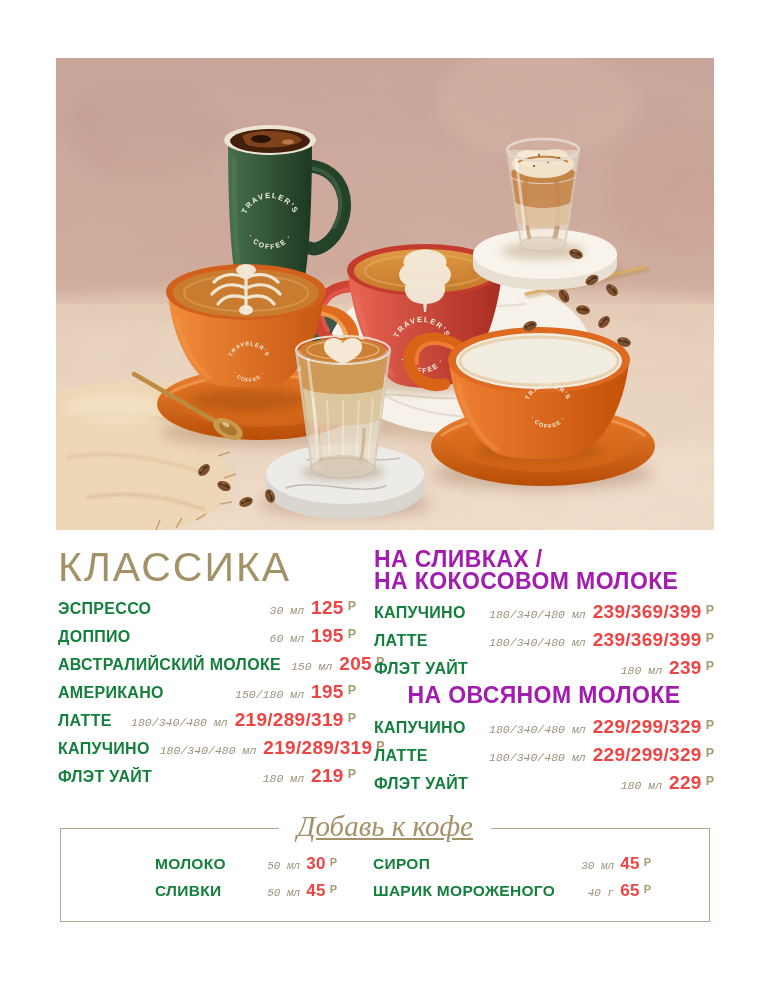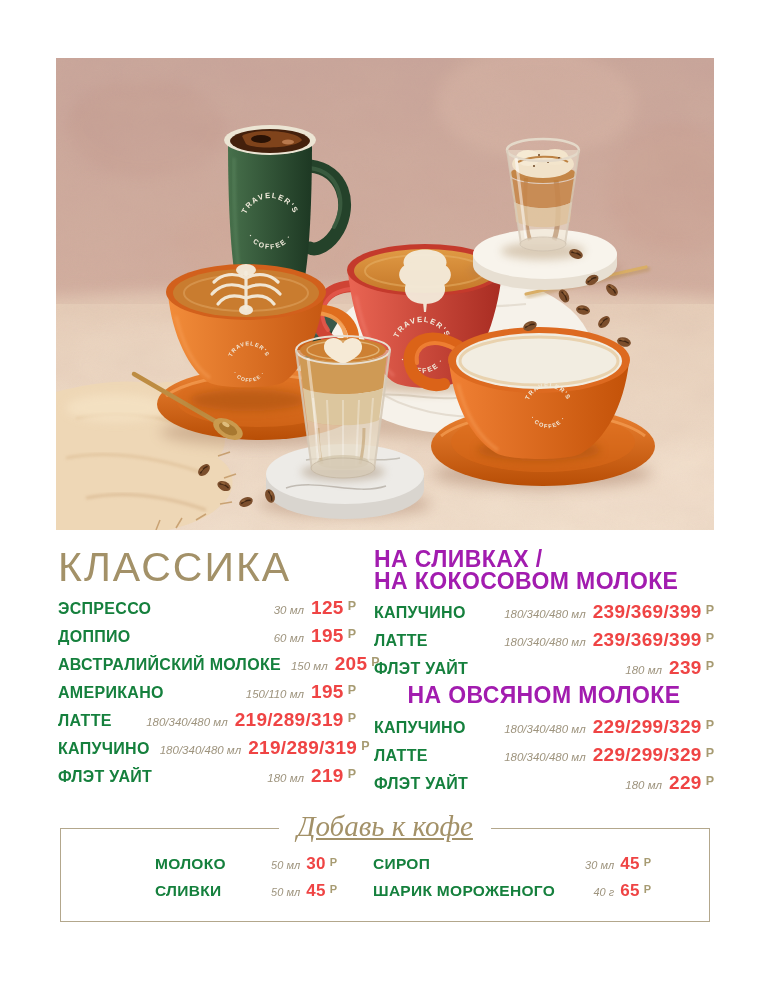--- a/index.html
+++ b/index.html
@@ -9,21 +9,21 @@
   .sec{position:absolute;}
   .sec-classic{left:58px;top:544px;width:298px;}
   .h1{font-size:41px;line-height:46px;font-weight:400;letter-spacing:2px;color:#a39168;margin:0;}
   .h2{font-size:23px;line-height:21.5px;font-weight:700;letter-spacing:.4px;color:#a21caf;}
   .h2.second{text-align:center;}
   .items{margin-top:7px;}
   .sec-right{left:374px;top:549px;width:340px;}
   .sec-right .items{margin-top:9px;}
   .mrow{display:flex;align-items:baseline;height:28px;}
   .mname{font-size:16px;font-weight:700;color:#15803d;letter-spacing:.3px;white-space:nowrap;}
-  .mvol{margin-left:auto;font-family:Liberation Sans, sans-serif;font-style:italic;font-size:11.5px;color:#9e947e;padding:0 7px 0 10px;white-space:nowrap;}
+  .mvol{margin-left:auto;font-family:Liberation Mono, monospace;font-style:italic;font-size:11.5px;color:#9e947e;padding:0 7px 0 10px;white-space:nowrap;}
   .mprice{font-size:19px;font-weight:700;color:#ef4444;letter-spacing:.3px;white-space:nowrap;}
   .mcur{font-size:12.5px;font-weight:700;color:#a79b72;margin-left:4px;position:relative;top:-4px;}
   .addons{position:absolute;left:60px;top:828px;width:650px;height:94px;border:1px solid #b3a78c;box-sizing:border-box;}
   .addons-title{position:absolute;top:-19px;left:50%;transform:translateX(-50%);background:#fff;padding:0 18px;font-family:"Liberation Serif",serif;font-style:italic;font-size:29px;color:#a39168;white-space:nowrap;text-decoration:underline;}
   .addons-inner{display:flex;padding:25px 0 0 94px;}
   .acol{width:182px;}
   .acol.rightcol{width:278px;margin-left:36px;}
   .arow{display:flex;align-items:baseline;height:27px;}
   .arow .mname{font-size:15.5px;}
   .arow .mvol{font-size:11px;padding:0 6px 0 8px;}
@@ -347,21 +347,21 @@
         <span class="mcur">Р</span>
       </div>
       <div class="mrow">
         <span class="mname">АВСТРАЛИЙСКИЙ МОЛОКЕ</span>
         <span class="mvol">150 мл</span>
         <span class="mprice">205</span>
         <span class="mcur">Р</span>
       </div>
       <div class="mrow">
         <span class="mname">АМЕРИКАНО</span>
-        <span class="mvol">150/110 мл</span>
+        <span class="mvol">150/180 мл</span>
         <span class="mprice">195</span>
         <span class="mcur">Р</span>
       </div>
       <div class="mrow">
         <span class="mname">ЛАТТЕ</span>
         <span class="mvol">180/340/480 мл</span>
         <span class="mprice">219/289/319</span>
         <span class="mcur">Р</span>
       </div>
       <div class="mrow">

